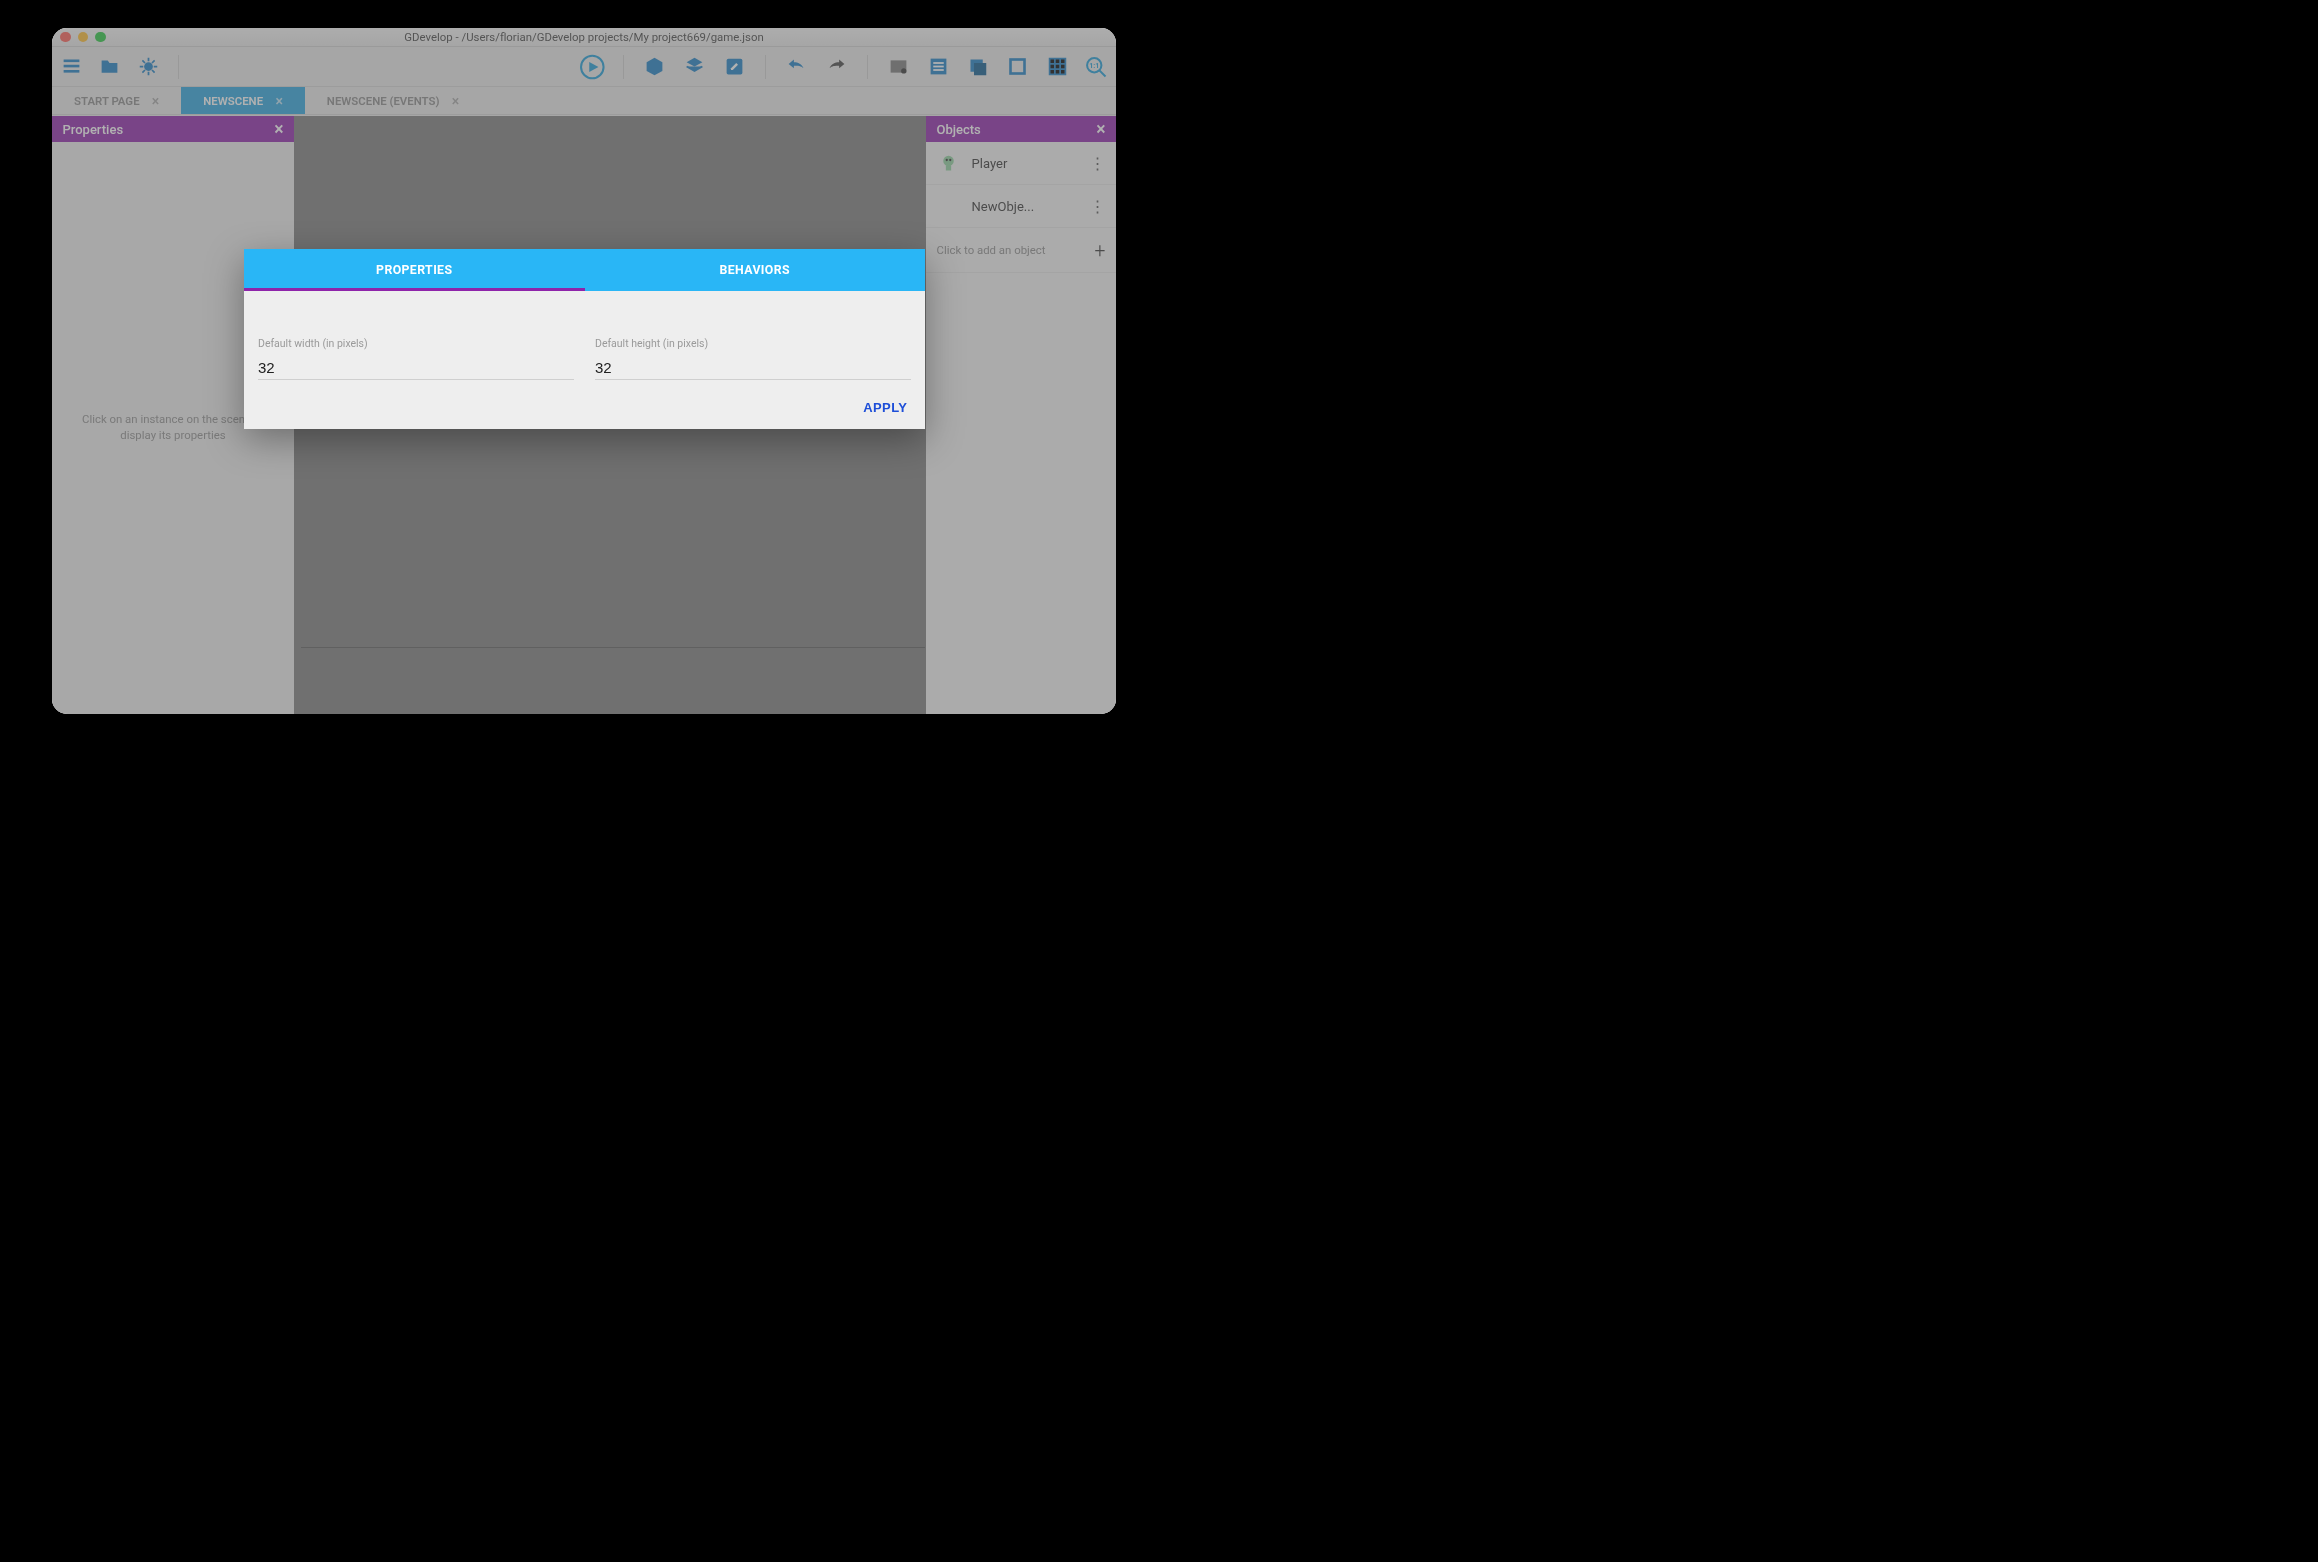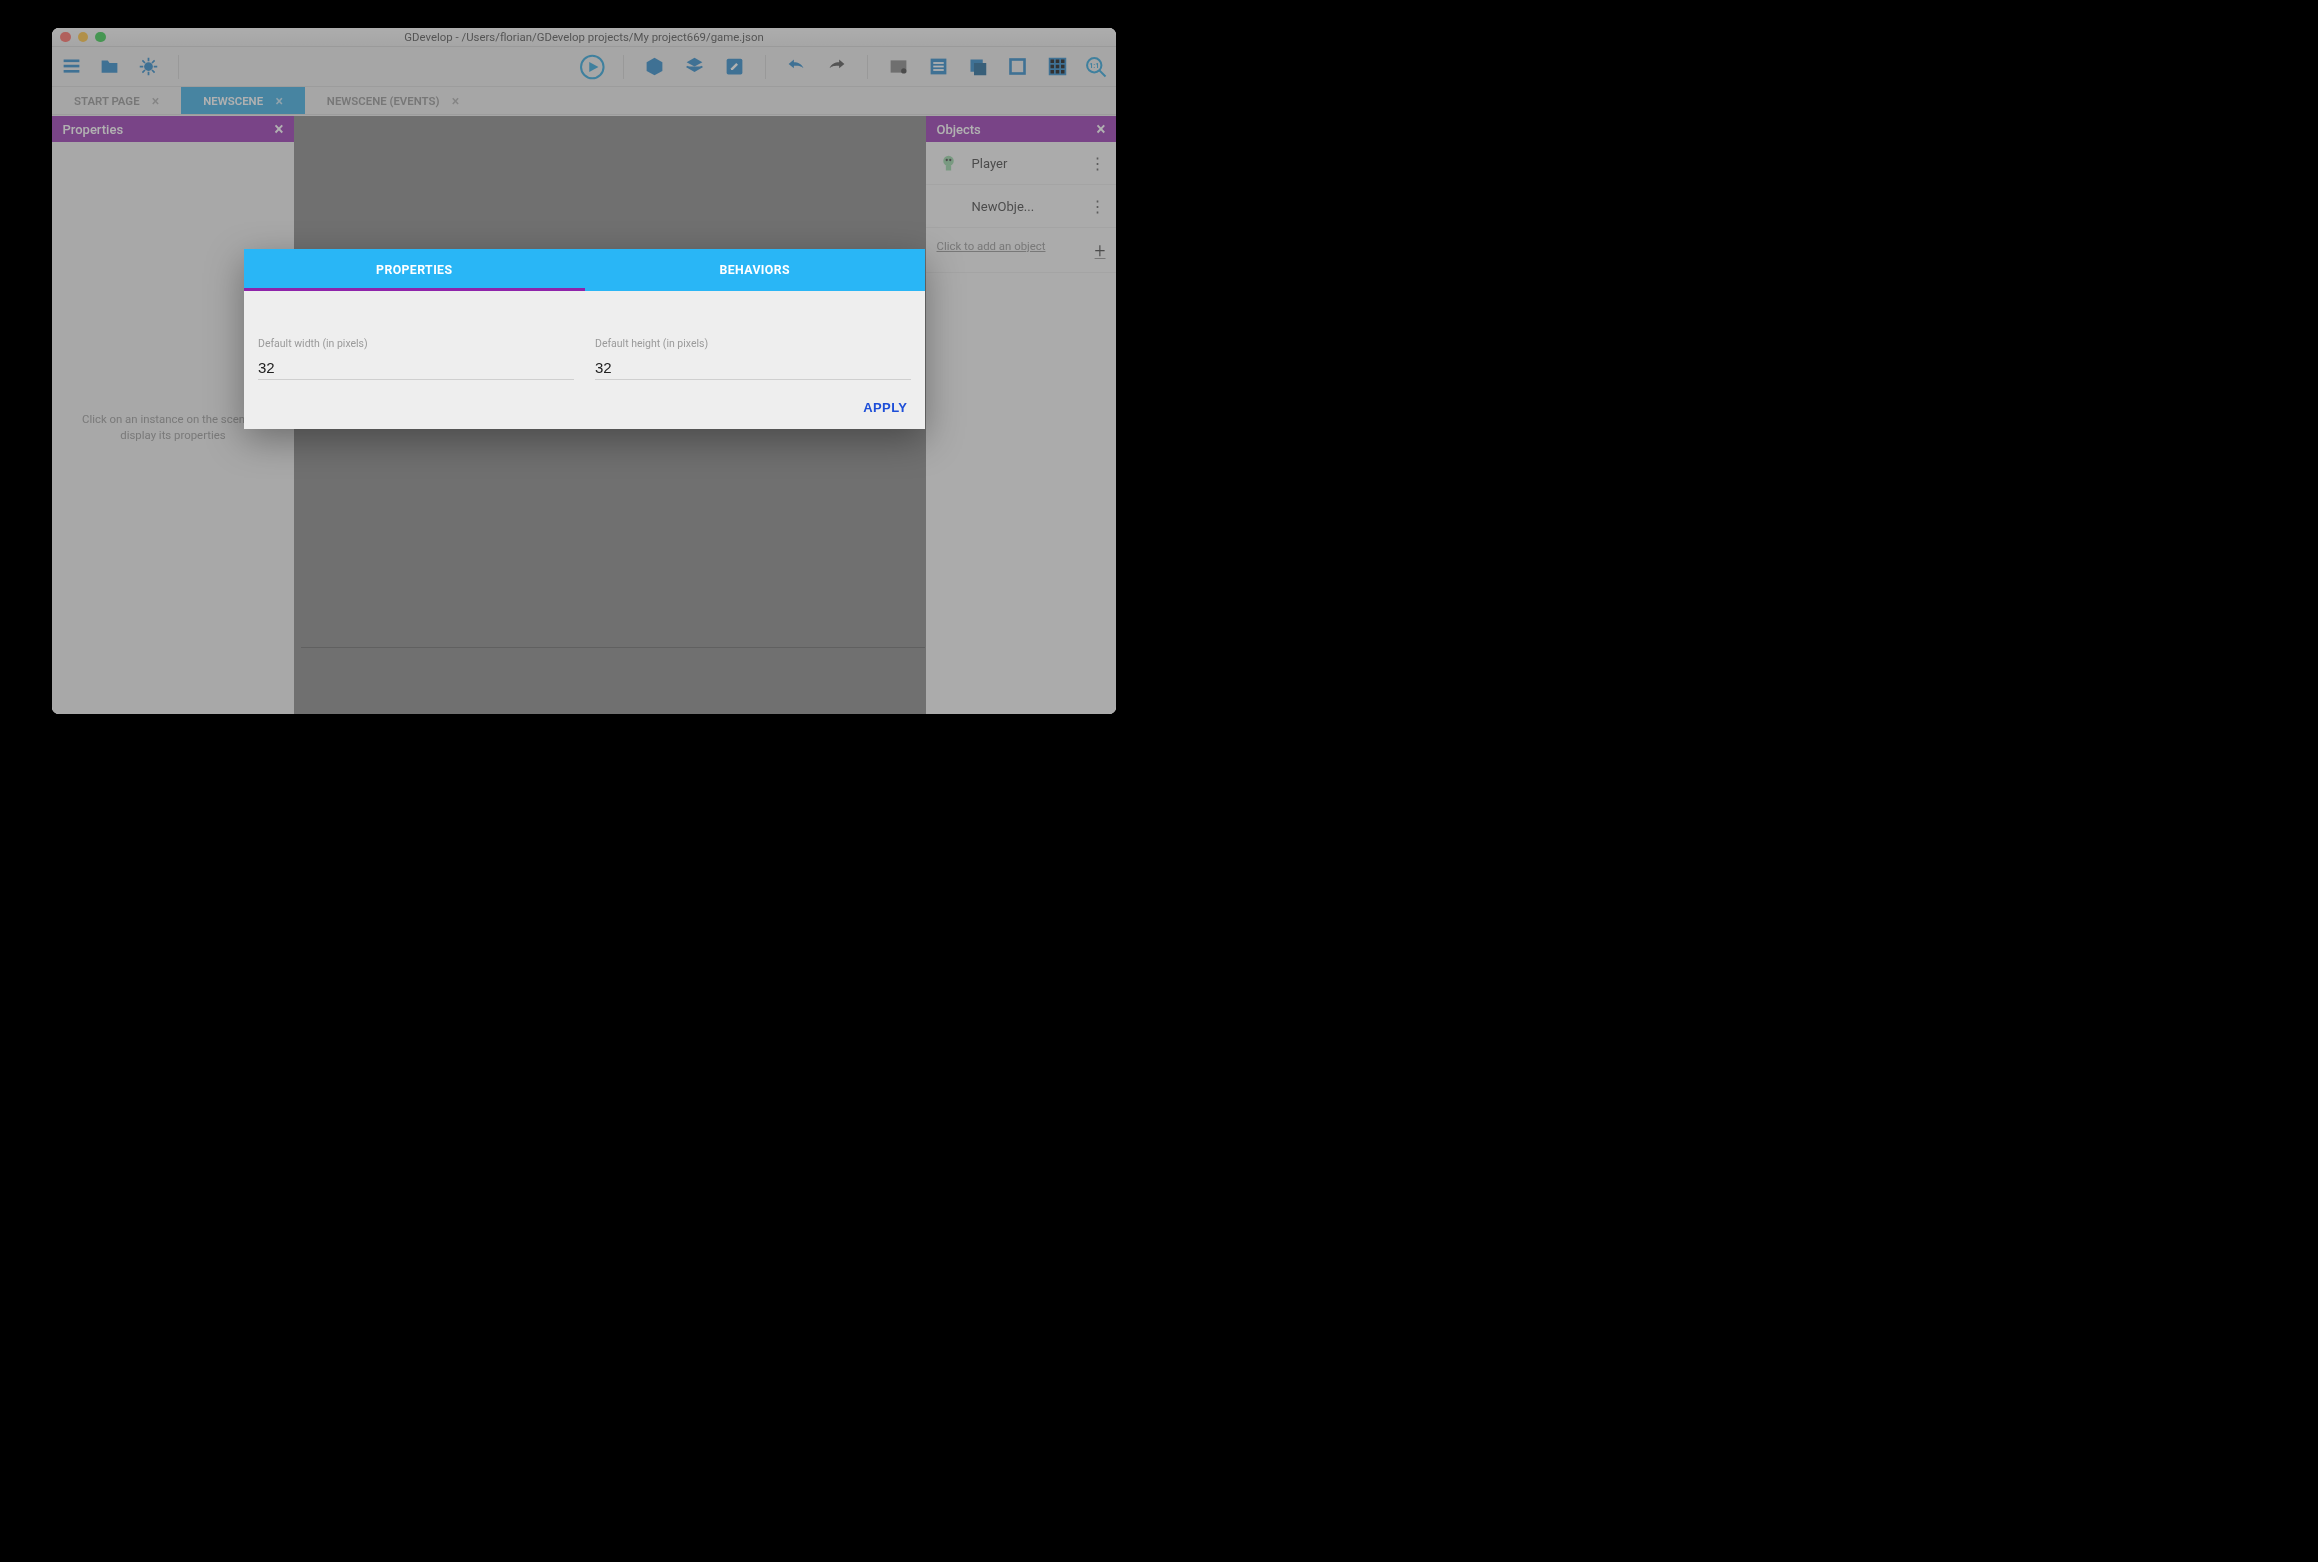--- a/index.html
+++ b/index.html
@@ -11,21 +11,21 @@
   position: relative;
   overflow: hidden;
 }
 .app-window {
   position: absolute;
   left: 52px;
   top: 28px;
   width: 1064px;
   height: 686px;
   background: #e9e9e9;
-  border-radius: 7px;
+  border-radius: 15px;
   overflow: hidden;
   box-shadow: 0 17.6px 53px rgba(0,0,0,0.5);
 }
 .titlebar {
   height: 19.3px;
   background: linear-gradient(#f6f6f6, #e8e8e8);
   border-bottom: 0.9px solid #d0d0d0;
   display: flex;
   align-items: center;
   position: relative;
@@ -164,28 +164,27 @@
   gap: 10.5px;
 }
 .object-row .obj-icon {
   width: 24.6px; height: 24.6px;
   display: flex; align-items: center; justify-content: center;
 }
 .object-row .obj-label { flex: 1; overflow: hidden; text-overflow: ellipsis; white-space: nowrap; }
 .object-row .kebab { font-size: 16px; color: #555; }
 .add-object-row {
   display: flex;
-  align-items: flex-start;
+  align-items: center;
   justify-content: space-between;
   padding: 10.5px;
   font-size: 11.4px;
   color: #8d8d8d;
   border-bottom: 0.9px solid #e5e5e5;
   cursor: pointer;
-  text-decoration: underline;
 }
 .add-object-row .plus { font-size: 19.3px; color: #333; font-weight: 300; }
 
 
 .modal-overlay {
   position: absolute;
   left: 0; top: 0; right: 0; bottom: 0;
   background: rgba(100,100,100,0.5);
 }
 .modal {

